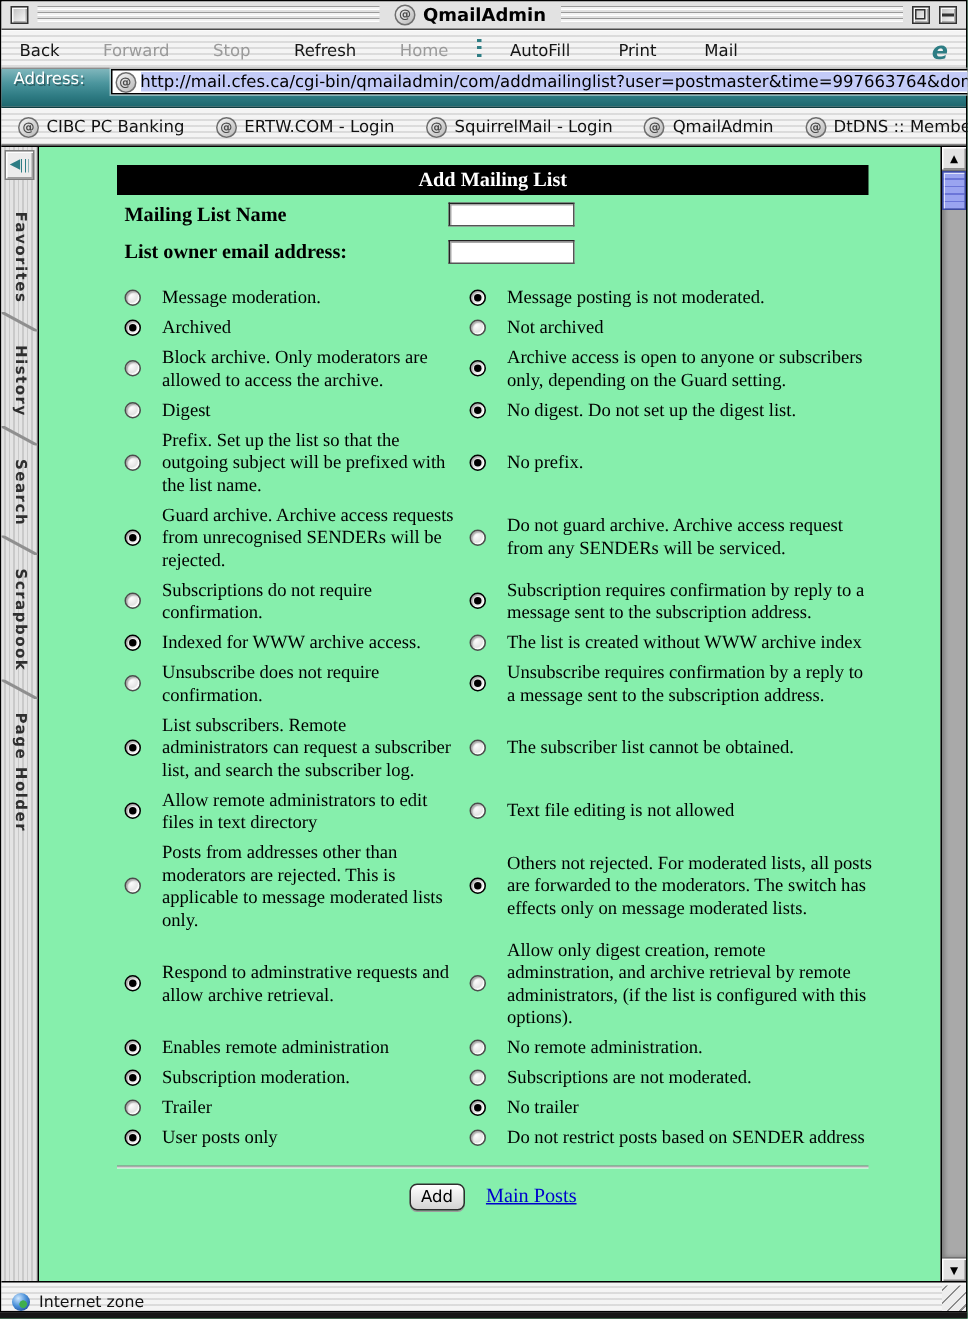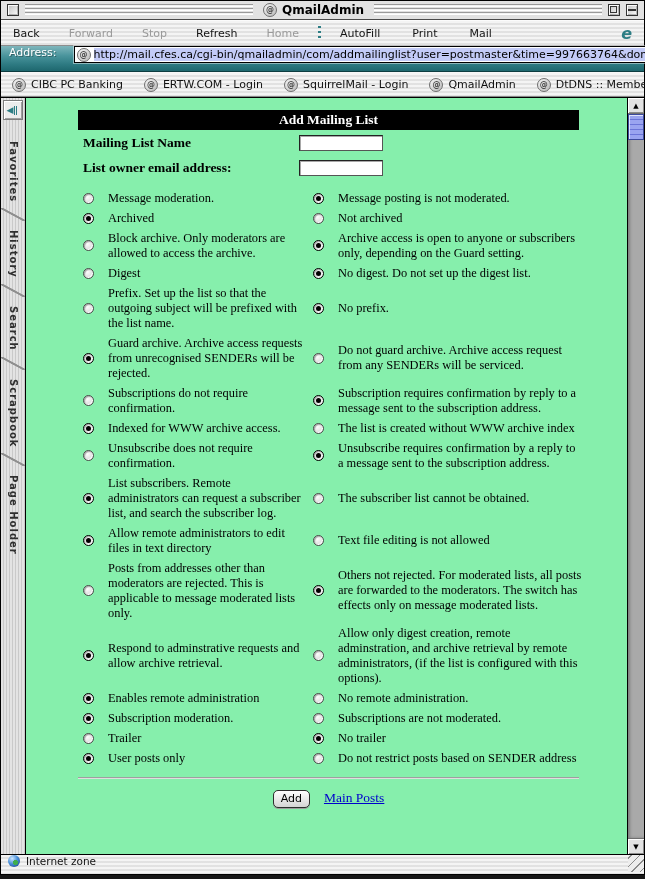--- a/index.html
+++ b/index.html
@@ -103,21 +103,21 @@
   .scroll-btn { height:15px; flex:none; background:#e3e3e3; display:flex; align-items:center; justify-content:center;
     font-size:7px; color:#000; box-shadow:inset 1px 1px 0 #fff, inset -1px -1px 0 #8d8d8d; }
   .scroll-btn.up { border-bottom:1px solid #6f6f6f; }
   .scroll-btn.down { border-top:1px solid #6f6f6f; }
   .scroll-track { flex:1; position:relative; box-shadow:inset 2px 0 3px rgba(0,0,0,.25); }
   .scroll-thumb { position:absolute; top:0; left:0; right:0; height:26px; box-sizing:border-box;
     background:var(--scroll-thumb,#9aa4f0); border:1px solid #3d4a9e;
     background-image:repeating-linear-gradient(180deg,transparent 0 4px,#6b75d8 4px 5px);
     box-shadow:inset 1px 1px 0 rgba(255,255,255,.7); }
   
-  .statusbar { height:19px; flex:none; display:flex; align-items:flex-start; gap:6px; padding-left:7px;
+  .statusbar { height:19px; flex:none; display:flex; align-items:flex-end; gap:6px; padding-left:7px;
     border-top:1px solid #000; }
   .globe-icon { width:12px; height:12px; flex:none; border-radius:50%;
     background:radial-gradient(circle at 62% 62%,#3fae4e 0 22%,transparent 26%),
                radial-gradient(circle at 35% 30%,#cfe8ff 0%,#4a90d9 45%,#2a5fa8 75%,#1b4488 100%); }
   .status-text { font-size:10.5px; color:#111; }
   .resize-grip { margin-left:auto; width:16px; height:17px;
     background:repeating-linear-gradient(135deg,#ededed 0 2px,#8b8b8b 2px 3px,#ededed 3px 6px); }
   .bottom-strip { width:645px; height:4px; background:#161616; }
 </style>
 </head>

